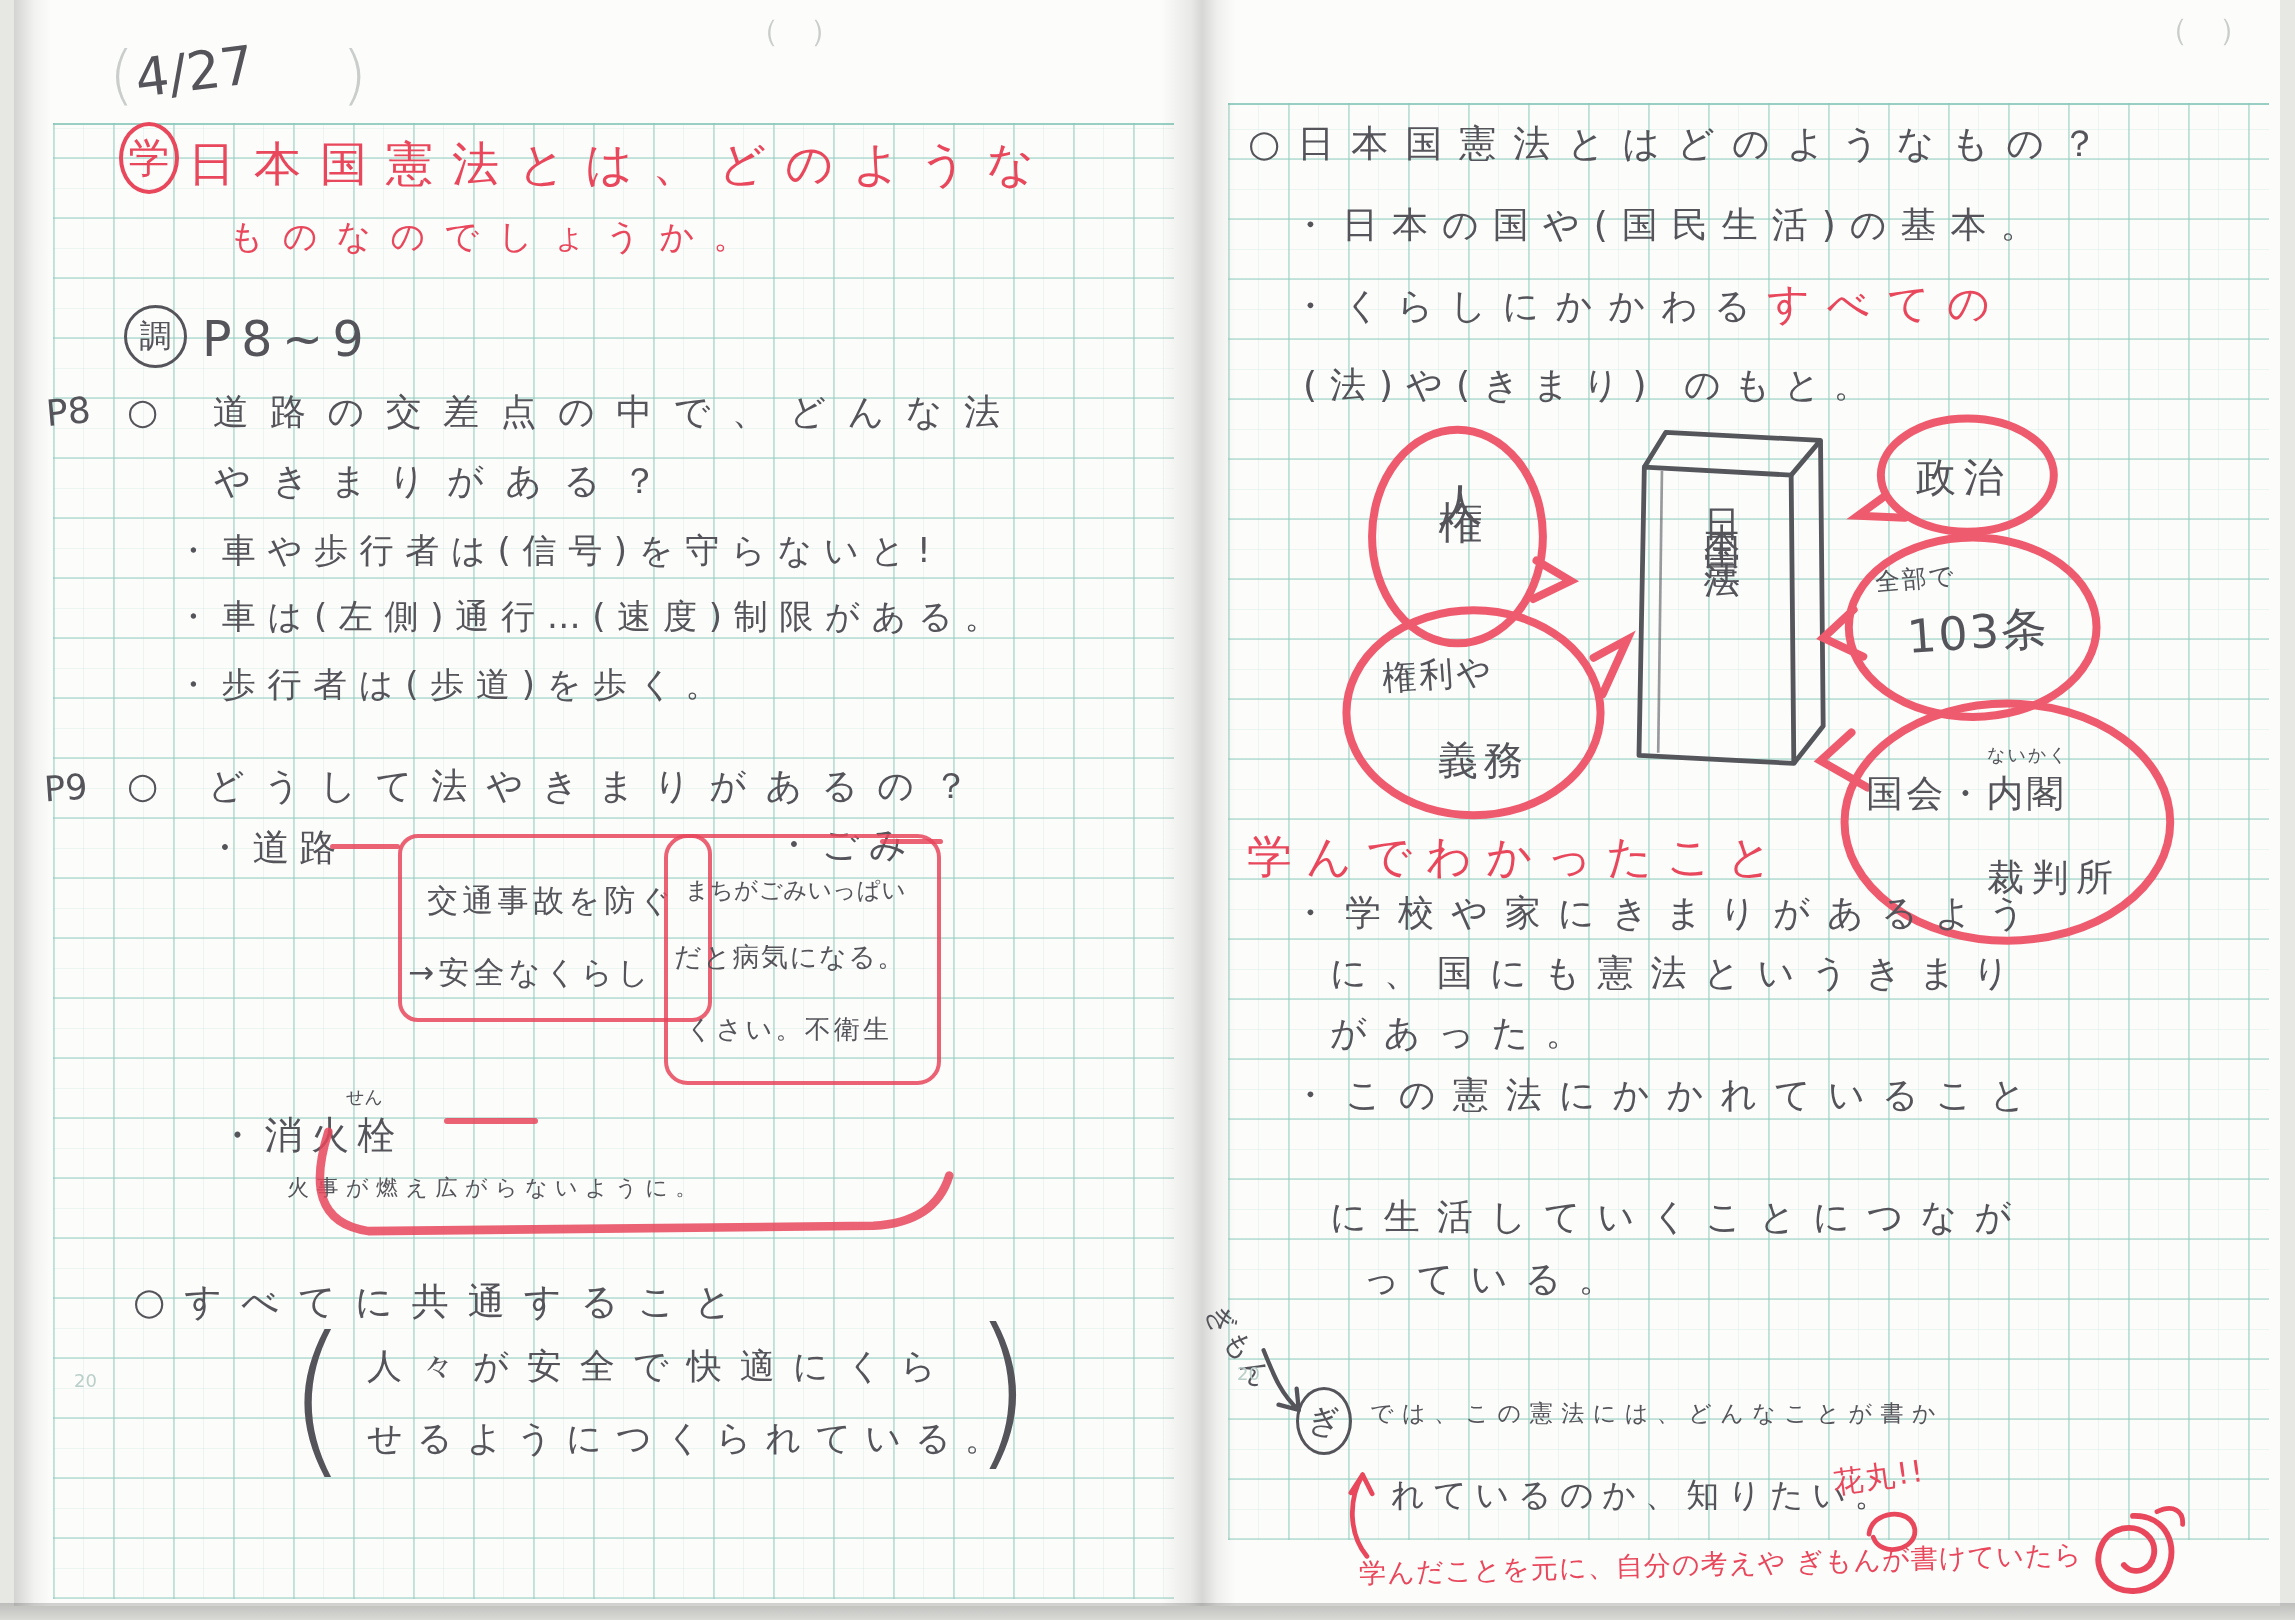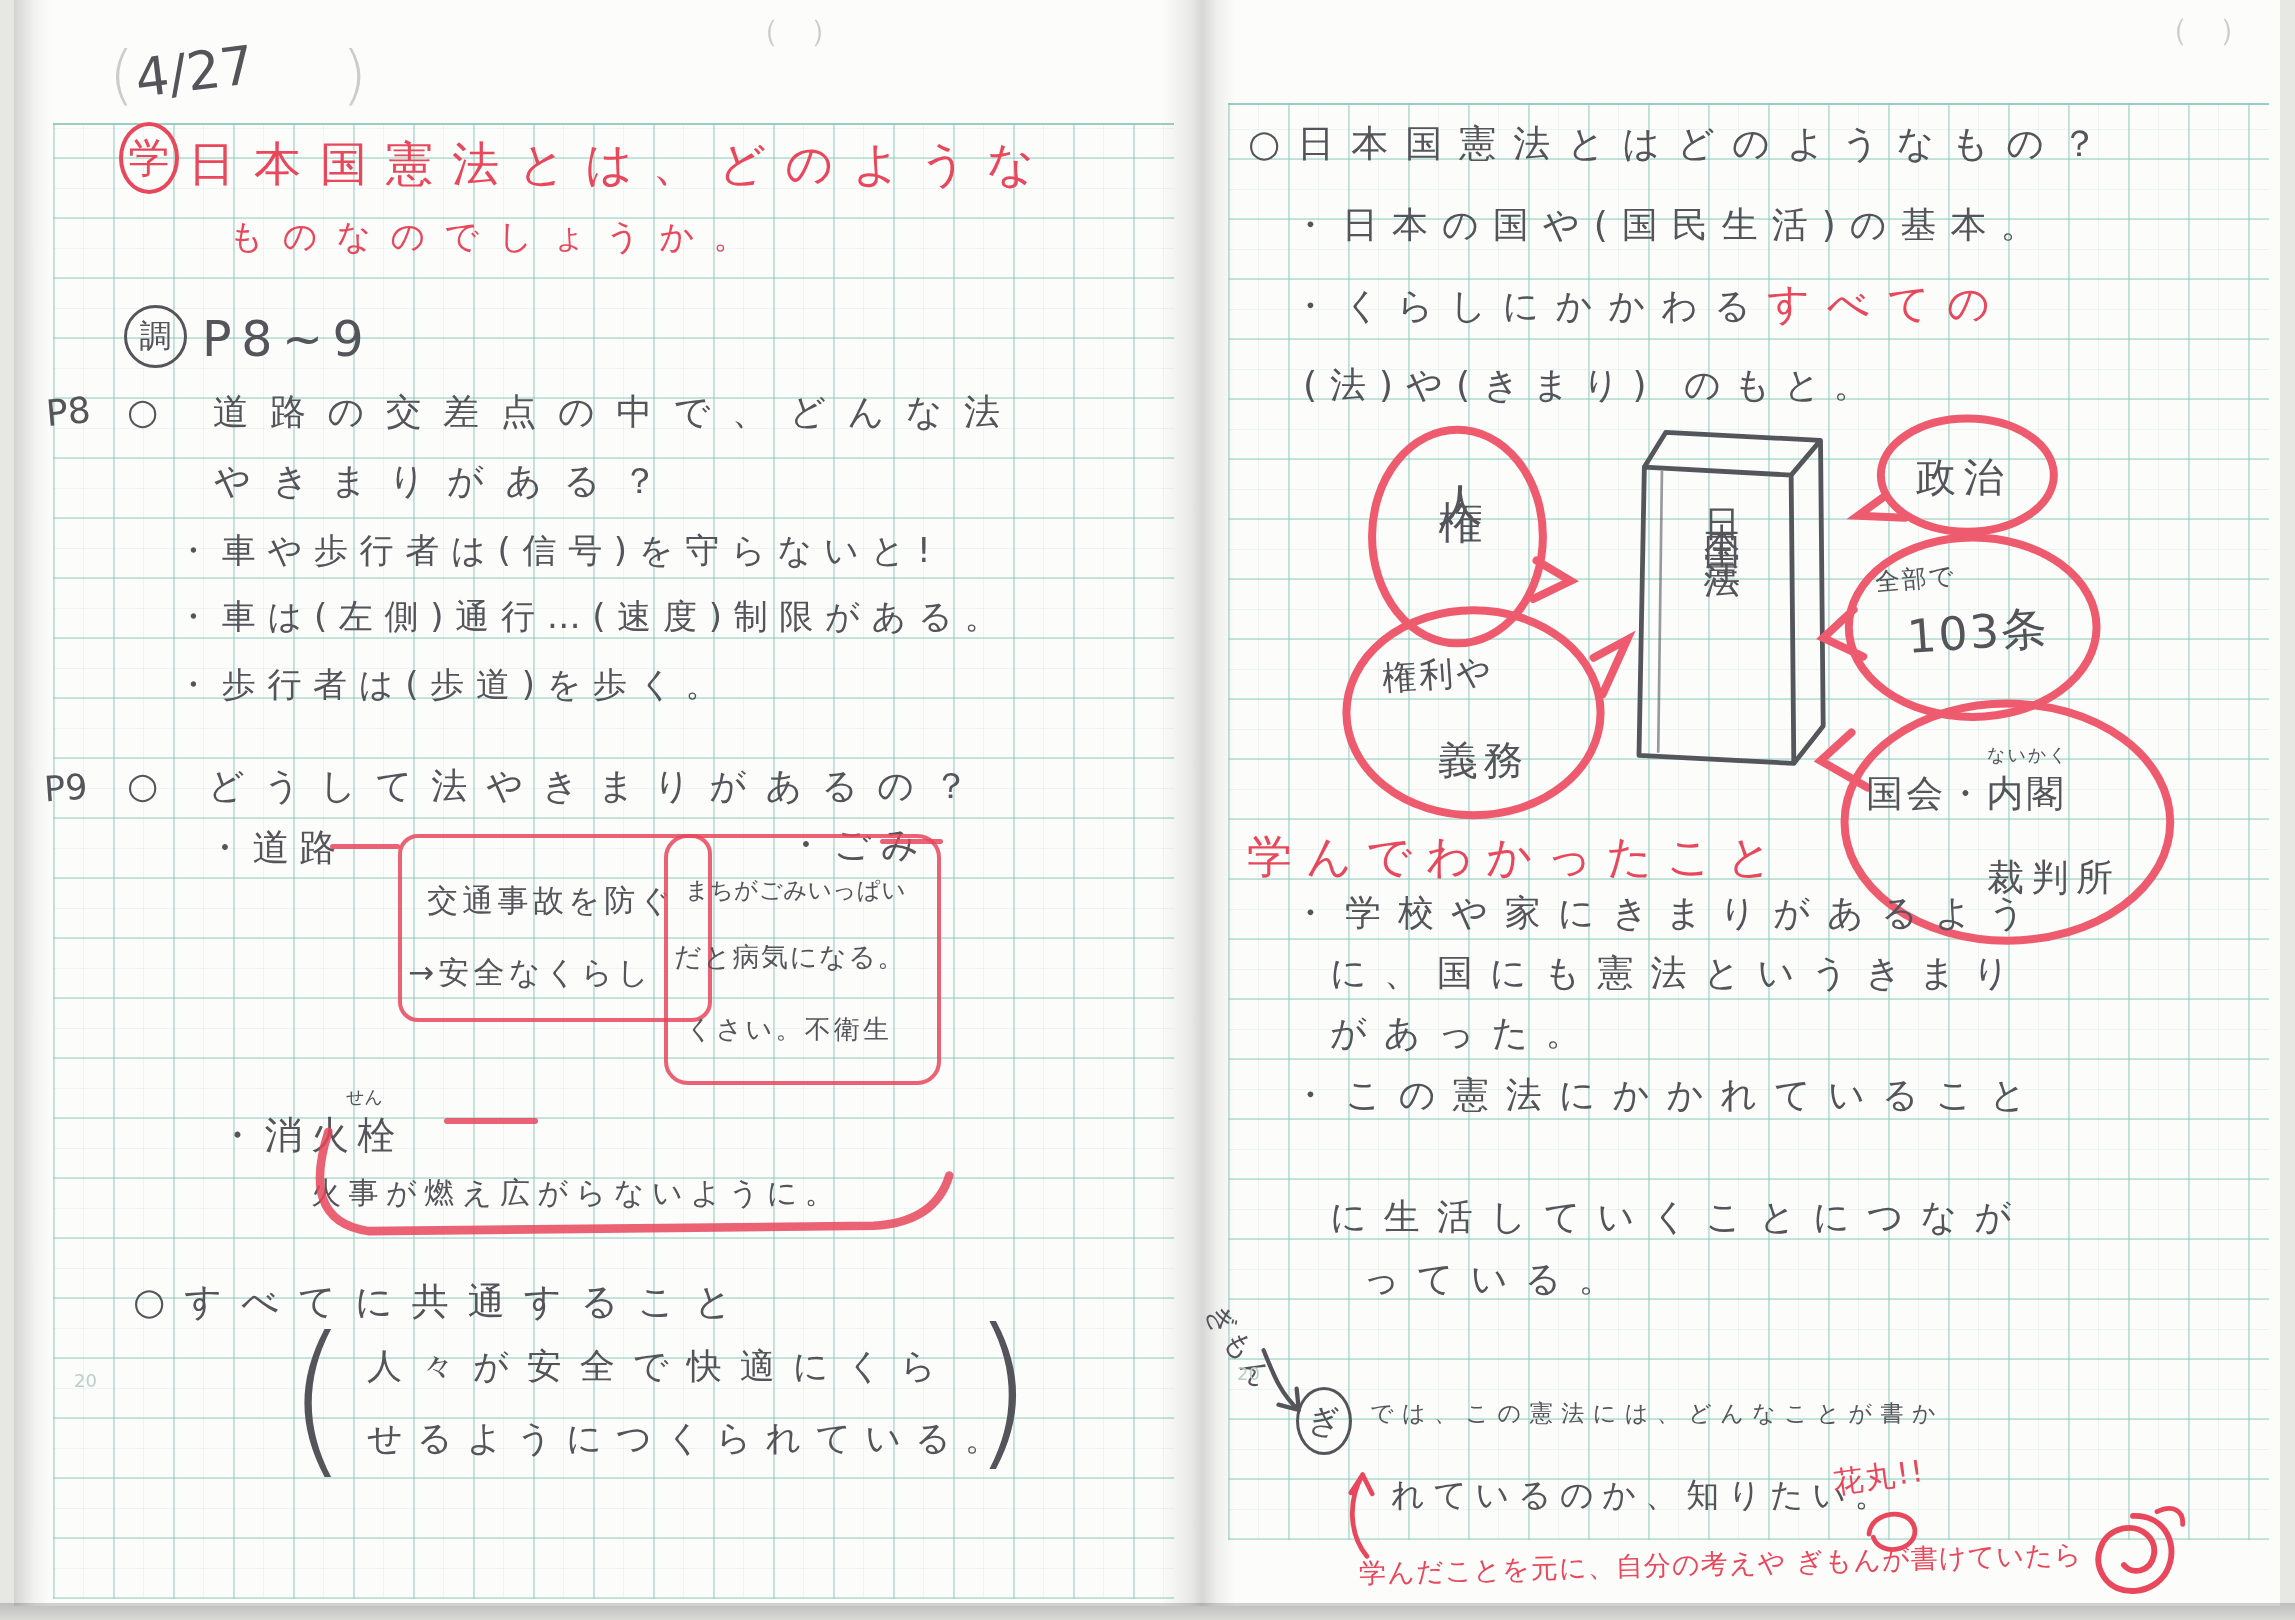--- a/index.html
+++ b/index.html
@@ -93,31 +93,31 @@
 
   <div class="t" style="left:44px;top:768px;font-size:35px;transform:rotate(-4deg);">P9</div>
   <div class="t" style="left:127px;top:762px;font-size:36px;letter-spacing:19px;">○ どうして法やきまりがあるの？</div>
 
   <div class="t" style="left:206px;top:823px;font-size:37px;letter-spacing:9.6px;">・道路</div>
   <div class="redline" style="left:330px;top:844px;width:70px;height:5.3px;"></div>
   <div class="redbox" style="left:398px;top:834px;width:314px;height:188px;"></div>
   <div class="t" style="left:427px;top:880px;font-size:31px;letter-spacing:4.3px;">交通事故を防ぐ</div>
   <div class="t" style="left:408px;top:952px;font-size:31px;letter-spacing:4.3px;">→安全なくらし</div>
 
-  <div class="t" style="left:775px;top:820px;font-size:37px;letter-spacing:9.6px;padding-left:12px;">・ごみ</div>
+  <div class="t" style="left:775px;top:820px;font-size:37px;letter-spacing:9.6px;">・ごみ</div>
   <div class="redline" style="left:880px;top:839px;width:63px;height:5.3px;"></div>
   <div class="redbox" style="left:664px;top:834px;width:277px;height:251px;border-radius:23.5px;"></div>
   <div class="t" style="left:685px;top:874px;font-size:23.5px;letter-spacing:0.5px;">まちがごみいっぱい</div>
   <div class="t" style="left:674px;top:939px;font-size:27px;letter-spacing:1.6px;">だと病気になる。</div>
   <div class="t" style="left:686px;top:1012px;font-size:26px;letter-spacing:3.2px;">くさい。不衛生</div>
 
   <div class="furi" style="left:346px;top:1085px;font-size:18px;">せん</div>
   <div class="t" style="left:218px;top:1110px;font-size:38px;letter-spacing:8.5px;">・消火栓</div>
   <div class="redline" style="left:444px;top:1118px;width:94px;height:6.4px;"></div>
-  <div class="t" style="left:311px;top:1173px;font-size:30px;letter-spacing:7.5px;">火事が燃え広がらないように。</div>
+  <div class="t" style="left:287px;top:1173px;font-size:22px;letter-spacing:7.5px;">火事が燃え広がらないように。</div>
   <svg class="red-stroke" style="left:291px;top:1121px;" width="716" height="139" viewBox="0 0 1340 260">
     <path d="M 70 20 C 38 120, 50 192, 145 206 L 1090 196 C 1170 192, 1215 158, 1232 102" fill="none" stroke="currentColor" stroke-width="16" stroke-linecap="round" opacity=".85"></path>
   </svg>
 
   <div class="t" style="left:133px;top:1277px;font-size:37px;letter-spacing:19px;">○すべてに共通すること</div>
   <div class="t" style="left:288px;top:1311px;font-size:150px;font-weight:100;transform:scaleY(1.1);">(</div>
   <div class="t" style="left:367px;top:1343px;font-size:35px;letter-spacing:18px;">人々が安全で快適にくら</div>
   <div class="t" style="left:367px;top:1415px;font-size:35px;letter-spacing:14px;">せるようにつくられている。</div>
   <div class="t" style="left:973px;top:1303px;font-size:150px;font-weight:100;transform:scaleY(1.1);">)</div>
 

